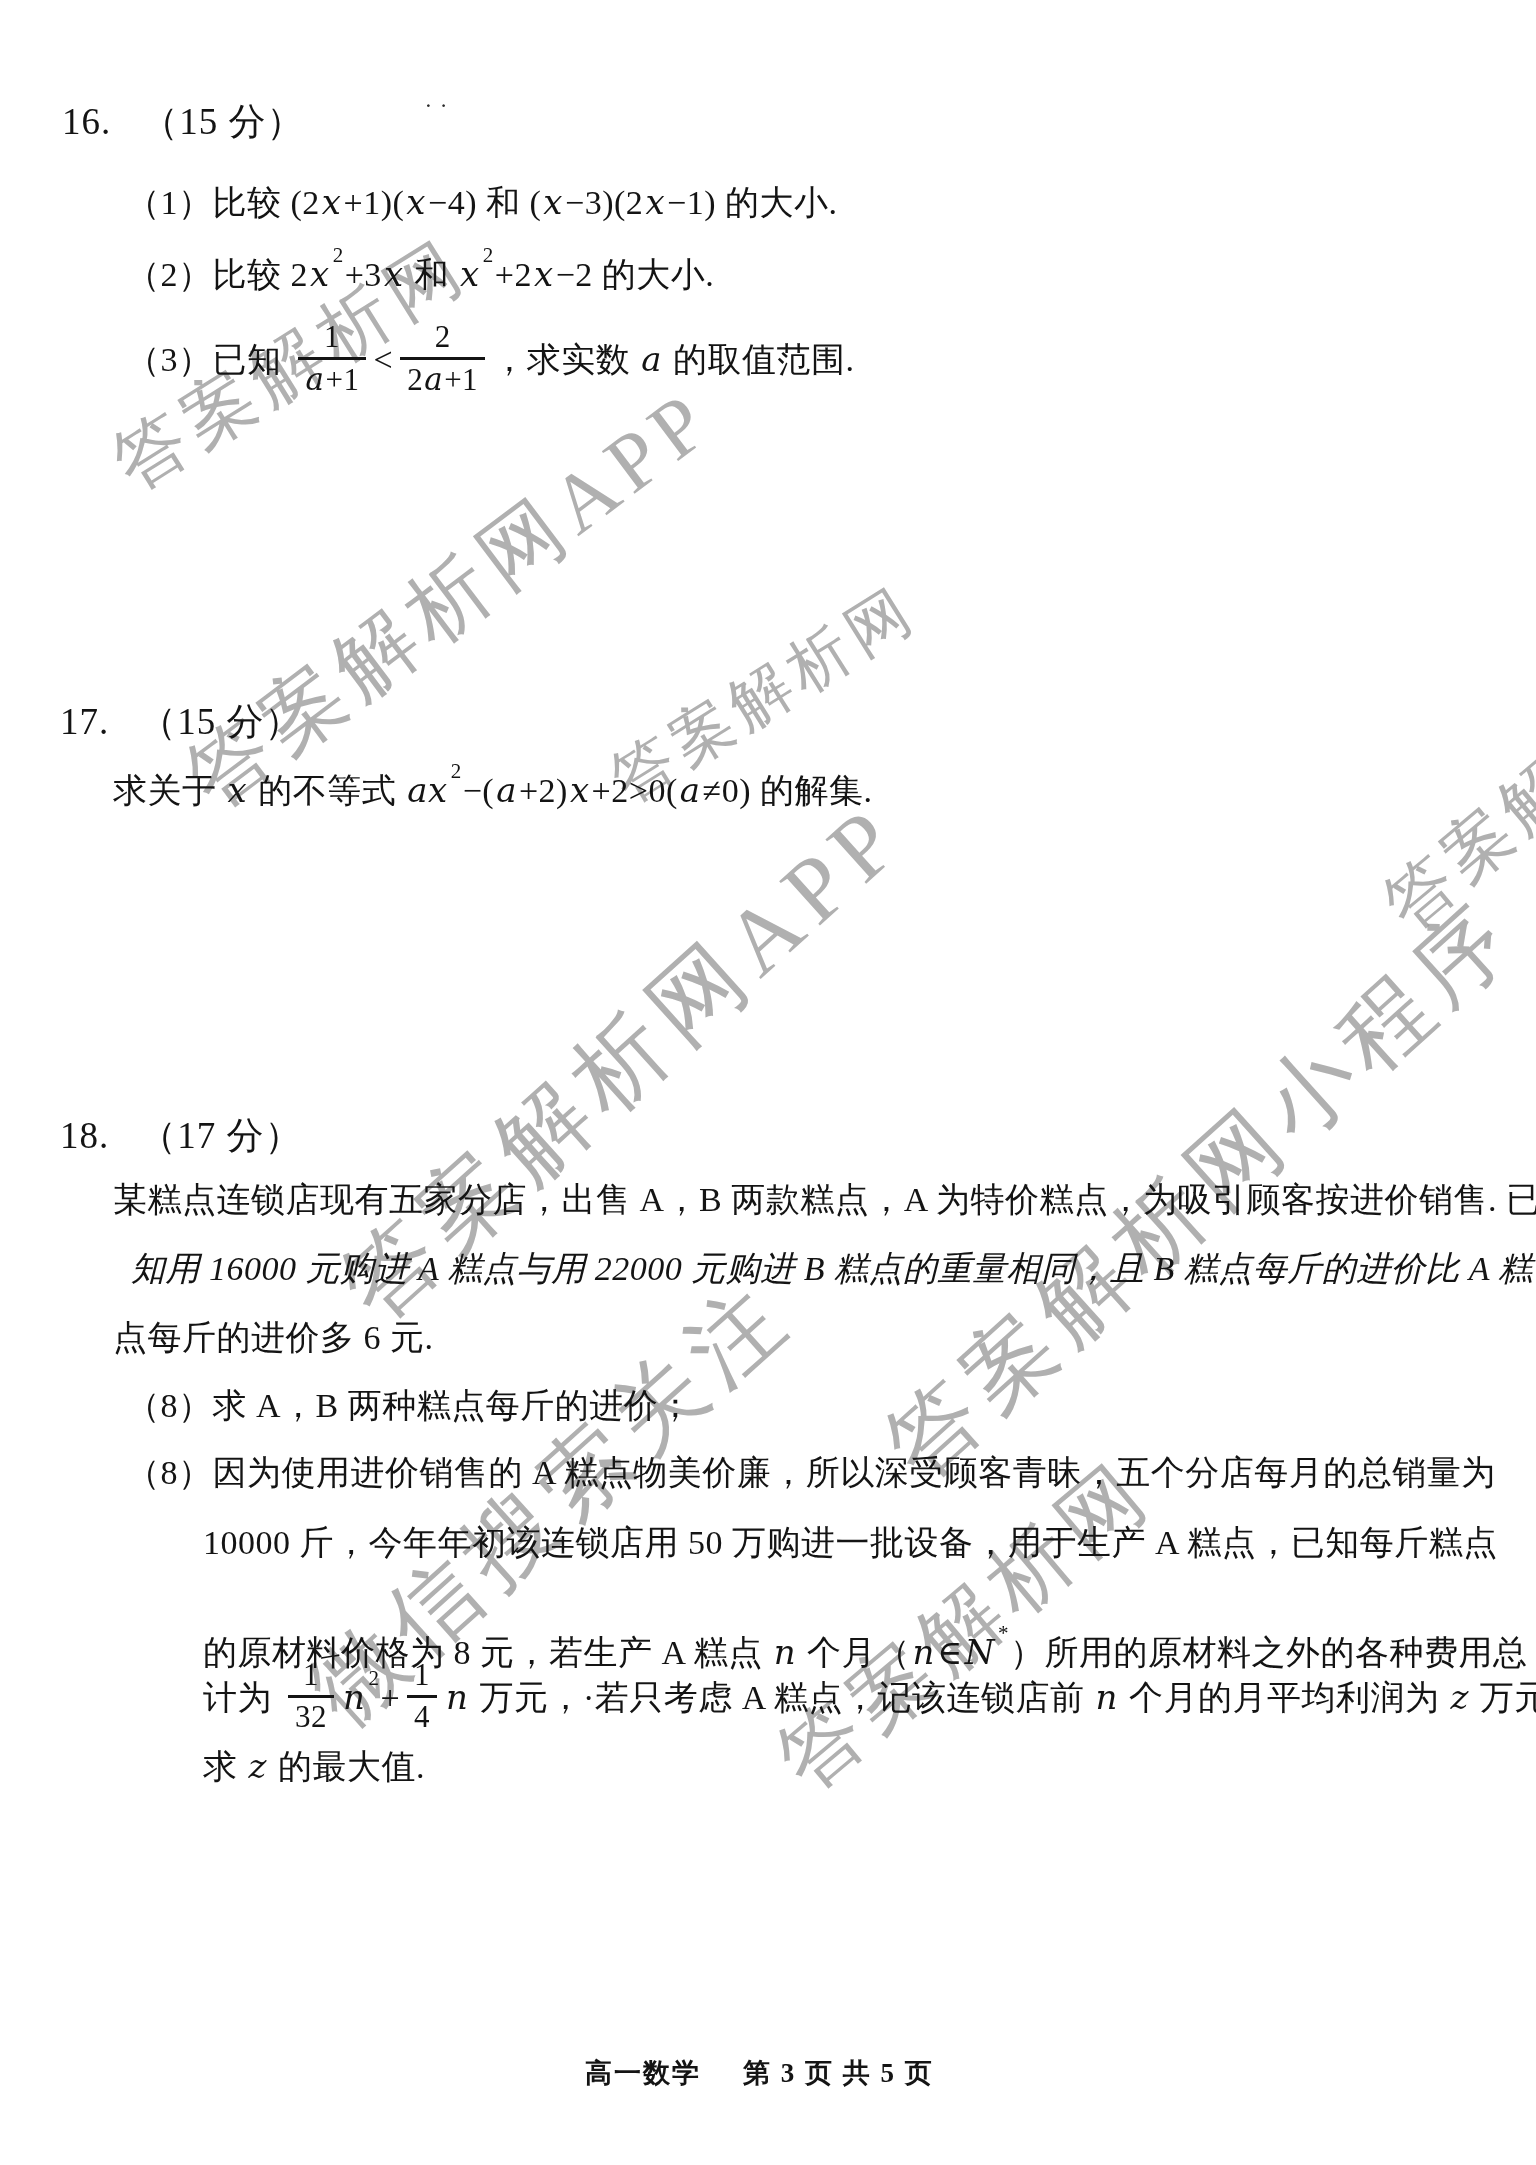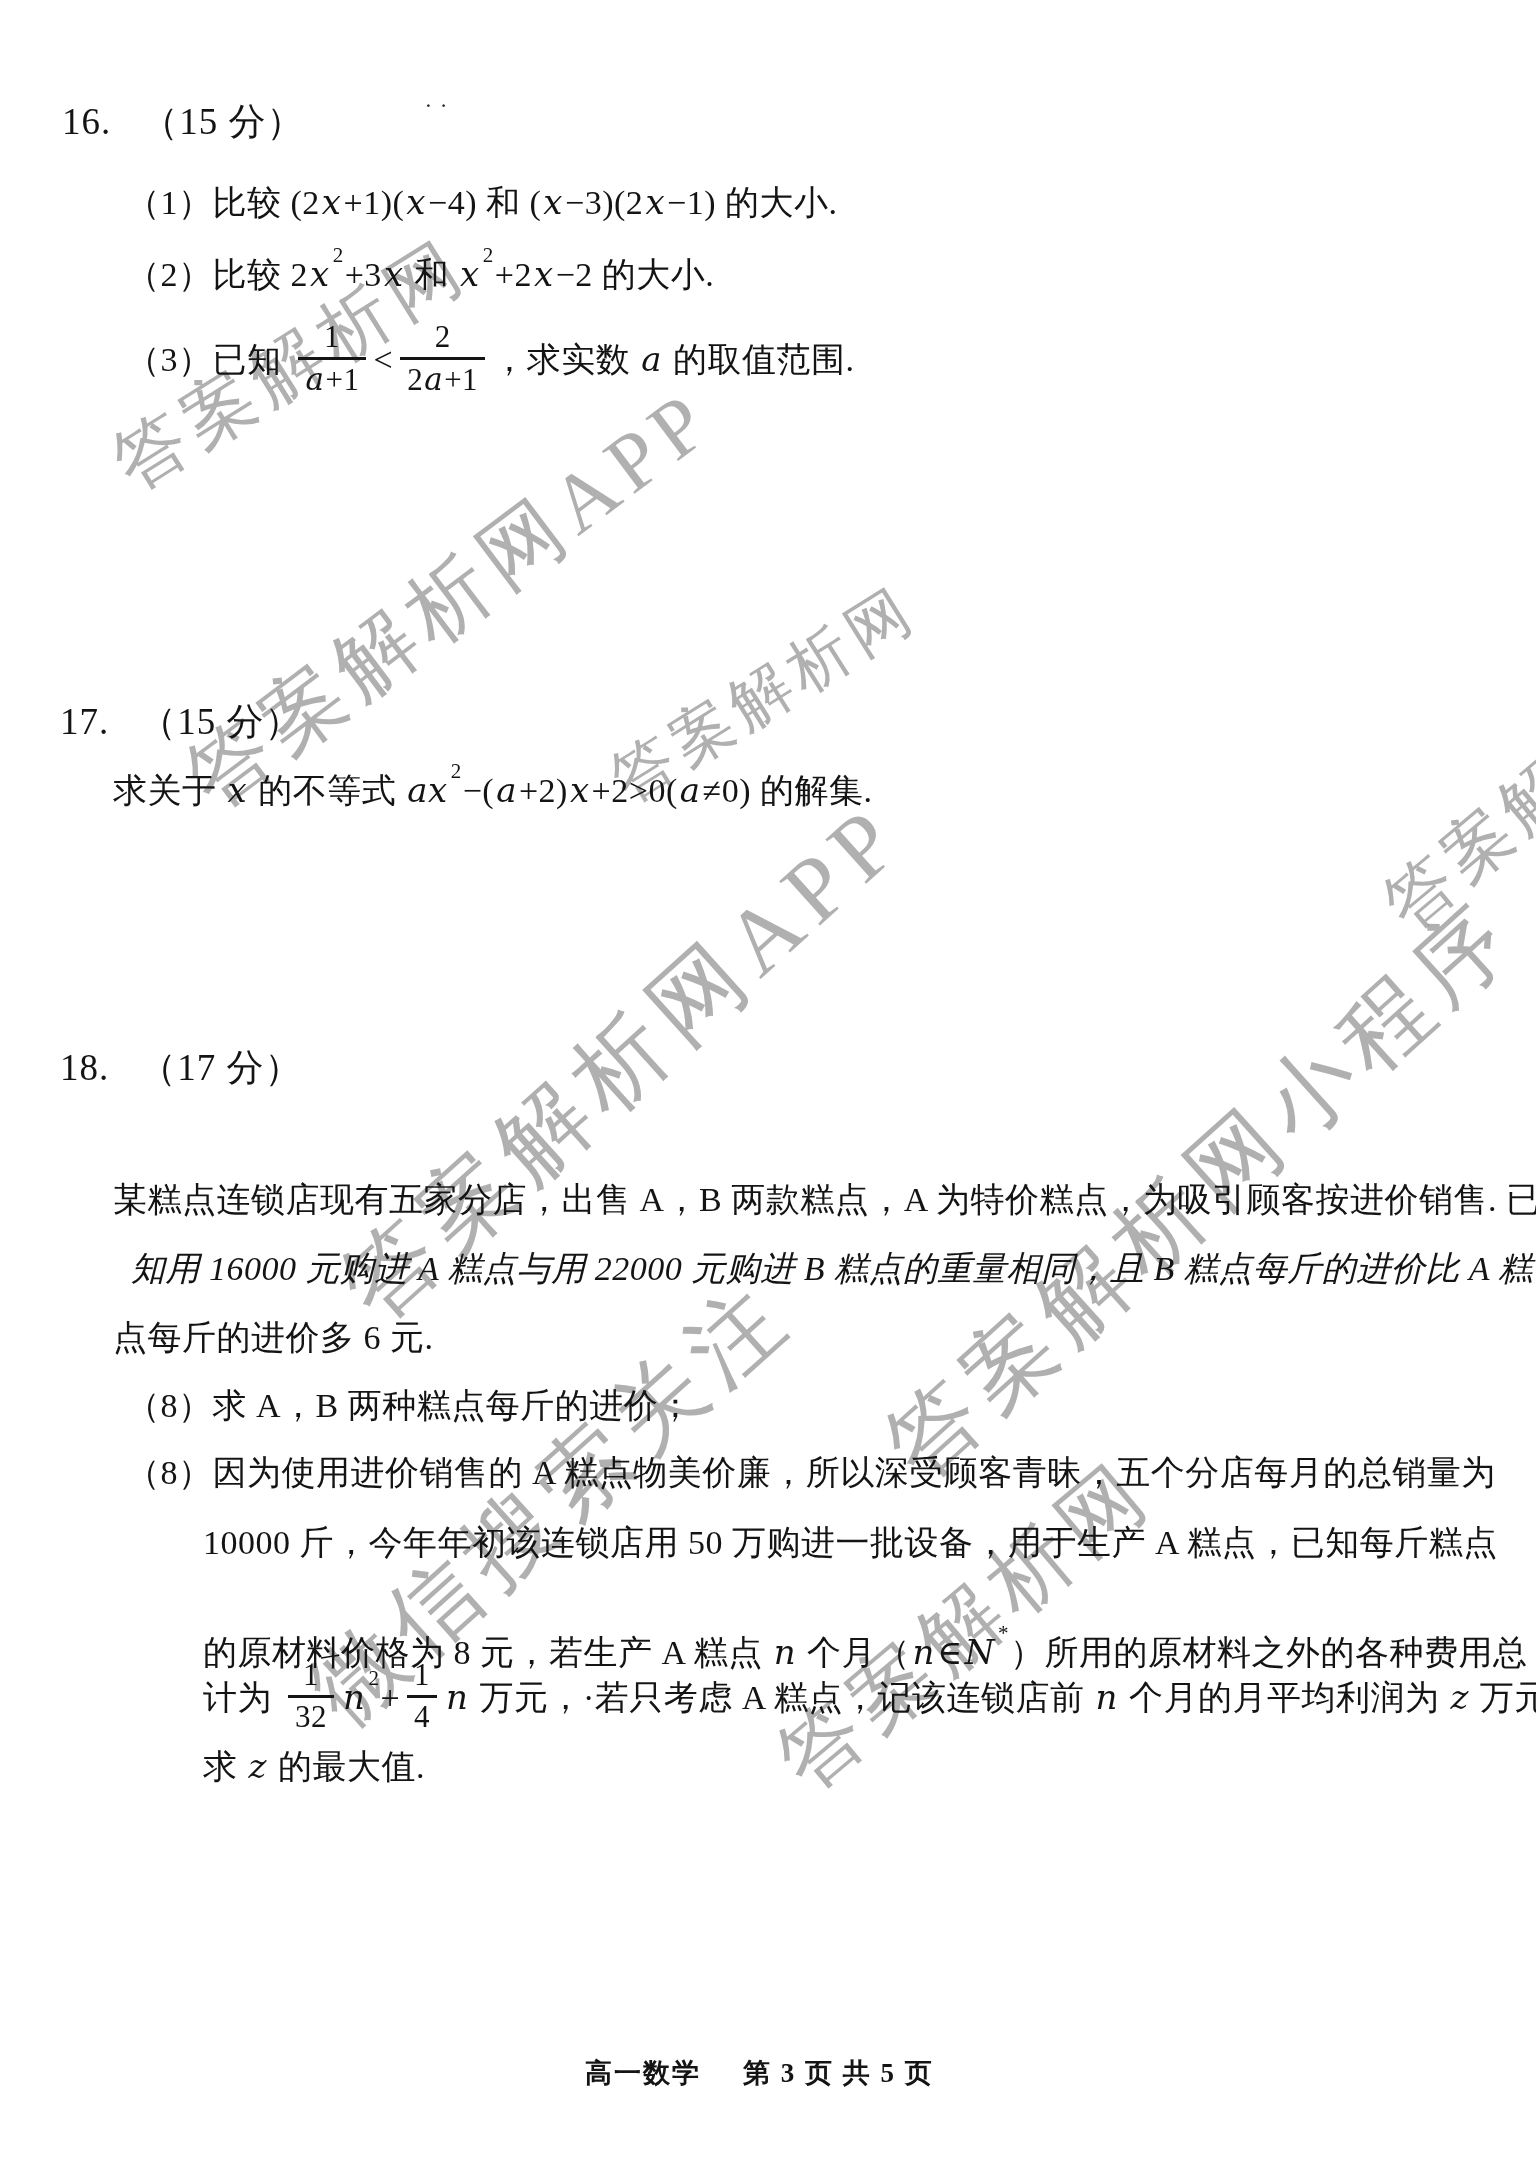--- a/index.html
+++ b/index.html
@@ -50,21 +50,21 @@
       <div class="wm" style="left: 755px; top: 1730px; font-size: 82px; letter-spacing: 9px; transform: rotate(-40deg);">答案解析网</div>
       <div class="wm" style="left: 1365px; top: 880px; font-size: 68px; letter-spacing: 7px; transform: rotate(-40deg);">答案解析</div>
     </div>
   <div class="layer" id="content-layer">
       <div class="line qhead" style="left: 62px; top: 100px;"><span class="qnum">16.</span><span class="qpts">（15 分）</span></div>
       <div class="line body" style="left: 126px; top: 182px;">（1）比较 (2<i class="var">x</i>+1)(<i class="var">x</i>−4) 和 (<i class="var">x</i>−3)(2<i class="var">x</i>−1) 的大小.</div>
       <div class="line body" style="left: 126px; top: 254px;">（2）比较 2<i class="var">x</i><sup>2</sup>+3<i class="var">x</i> 和 <i class="var">x</i><sup>2</sup>+2<i class="var">x</i>−2 的大小.</div>
       <div class="line body" style="left: 126px; top: 326px;">（3）已知 <span class="frac"><span class="num">1</span><span class="den"><i class="var">a</i>+1</span></span>&lt;<span class="frac"><span class="num">2</span><span class="den">2<i class="var">a</i>+1</span></span>，求实数 <i class="var">a</i> 的取值范围.</div>
       <div class="line qhead" style="left: 60px; top: 700px;"><span class="qnum">17.</span><span class="qpts">（15 分）</span></div>
       <div class="line body" style="left: 113px; top: 770px;">求关于 <i class="var">x</i> 的不等式 <i class="var">ax</i><sup>2</sup>−(<i class="var">a</i>+2)<i class="var">x</i>+2&gt;0(<i class="var">a</i>≠0) 的解集.</div>
-      <div class="line qhead" style="left: 60px; top: 1046px;"><span class="qnum">18.</span><span class="qpts">（17 分）</span></div>
+      <div class="line qhead" style="left: 60px; top: 1114px;"><span class="qnum">18.</span><span class="qpts">（17 分）</span></div>
       <div class="line body" style="left: 113px; top: 1180px;">某糕点连锁店现有五家分店，出售 A，B 两款糕点，A 为特价糕点，为吸引顾客按进价销售. 已</div>
       <div class="line body" style="left: 131px; top: 1249px; font-style: italic;">知用 16000 元购进 A 糕点与用 22000 元购进 B 糕点的重量相同，且 B 糕点每斤的进价比 A 糕</div>
       <div class="line body" style="left: 113px; top: 1318px;">点每斤的进价多 6 元.</div>
       <div class="line body" style="left: 126px; top: 1386px;">（8）求 A，B 两种糕点每斤的进价；</div>
       <div class="line body" style="left: 126px; top: 1453px;">（8）因为使用进价销售的 A 糕点物美价廉，所以深受顾客青昧，五个分店每月的总销量为</div>
       <div class="line body" style="left: 203px; top: 1523px;">10000 斤，今年年初该连锁店用 50 万购进一批设备，用于生产 A 糕点，已知每斤糕点</div>
       <div class="line body" style="left: 203px; top: 1632px;">的原材料价格为 8 元，若生产 A 糕点 <i class="var">n</i> 个月（<i class="var">n</i>∈<i class="var">N</i><sup>*</sup>）所用的原材料之外的各种费用总</div>
       <div class="line body" style="left: 203px; top: 1664px;">计为 <span class="frac"><span class="num">1</span><span class="den">32</span></span><i class="var">n</i><sup>2</sup>+<span class="frac"><span class="num">1</span><span class="den">4</span></span><i class="var">n</i> 万元，·若只考虑 A 糕点，记该连锁店前 <i class="var">n</i> 个月的月平均利润为 <i class="var">z</i> 万元，</div>
       <div class="line body" style="left: 203px; top: 1746px;">求 <i class="var">z</i> 的最大值.</div>
       <div class="artifact" style="left: 424px; top: 100px; font-size: 26px;">˙ ˙</div>

